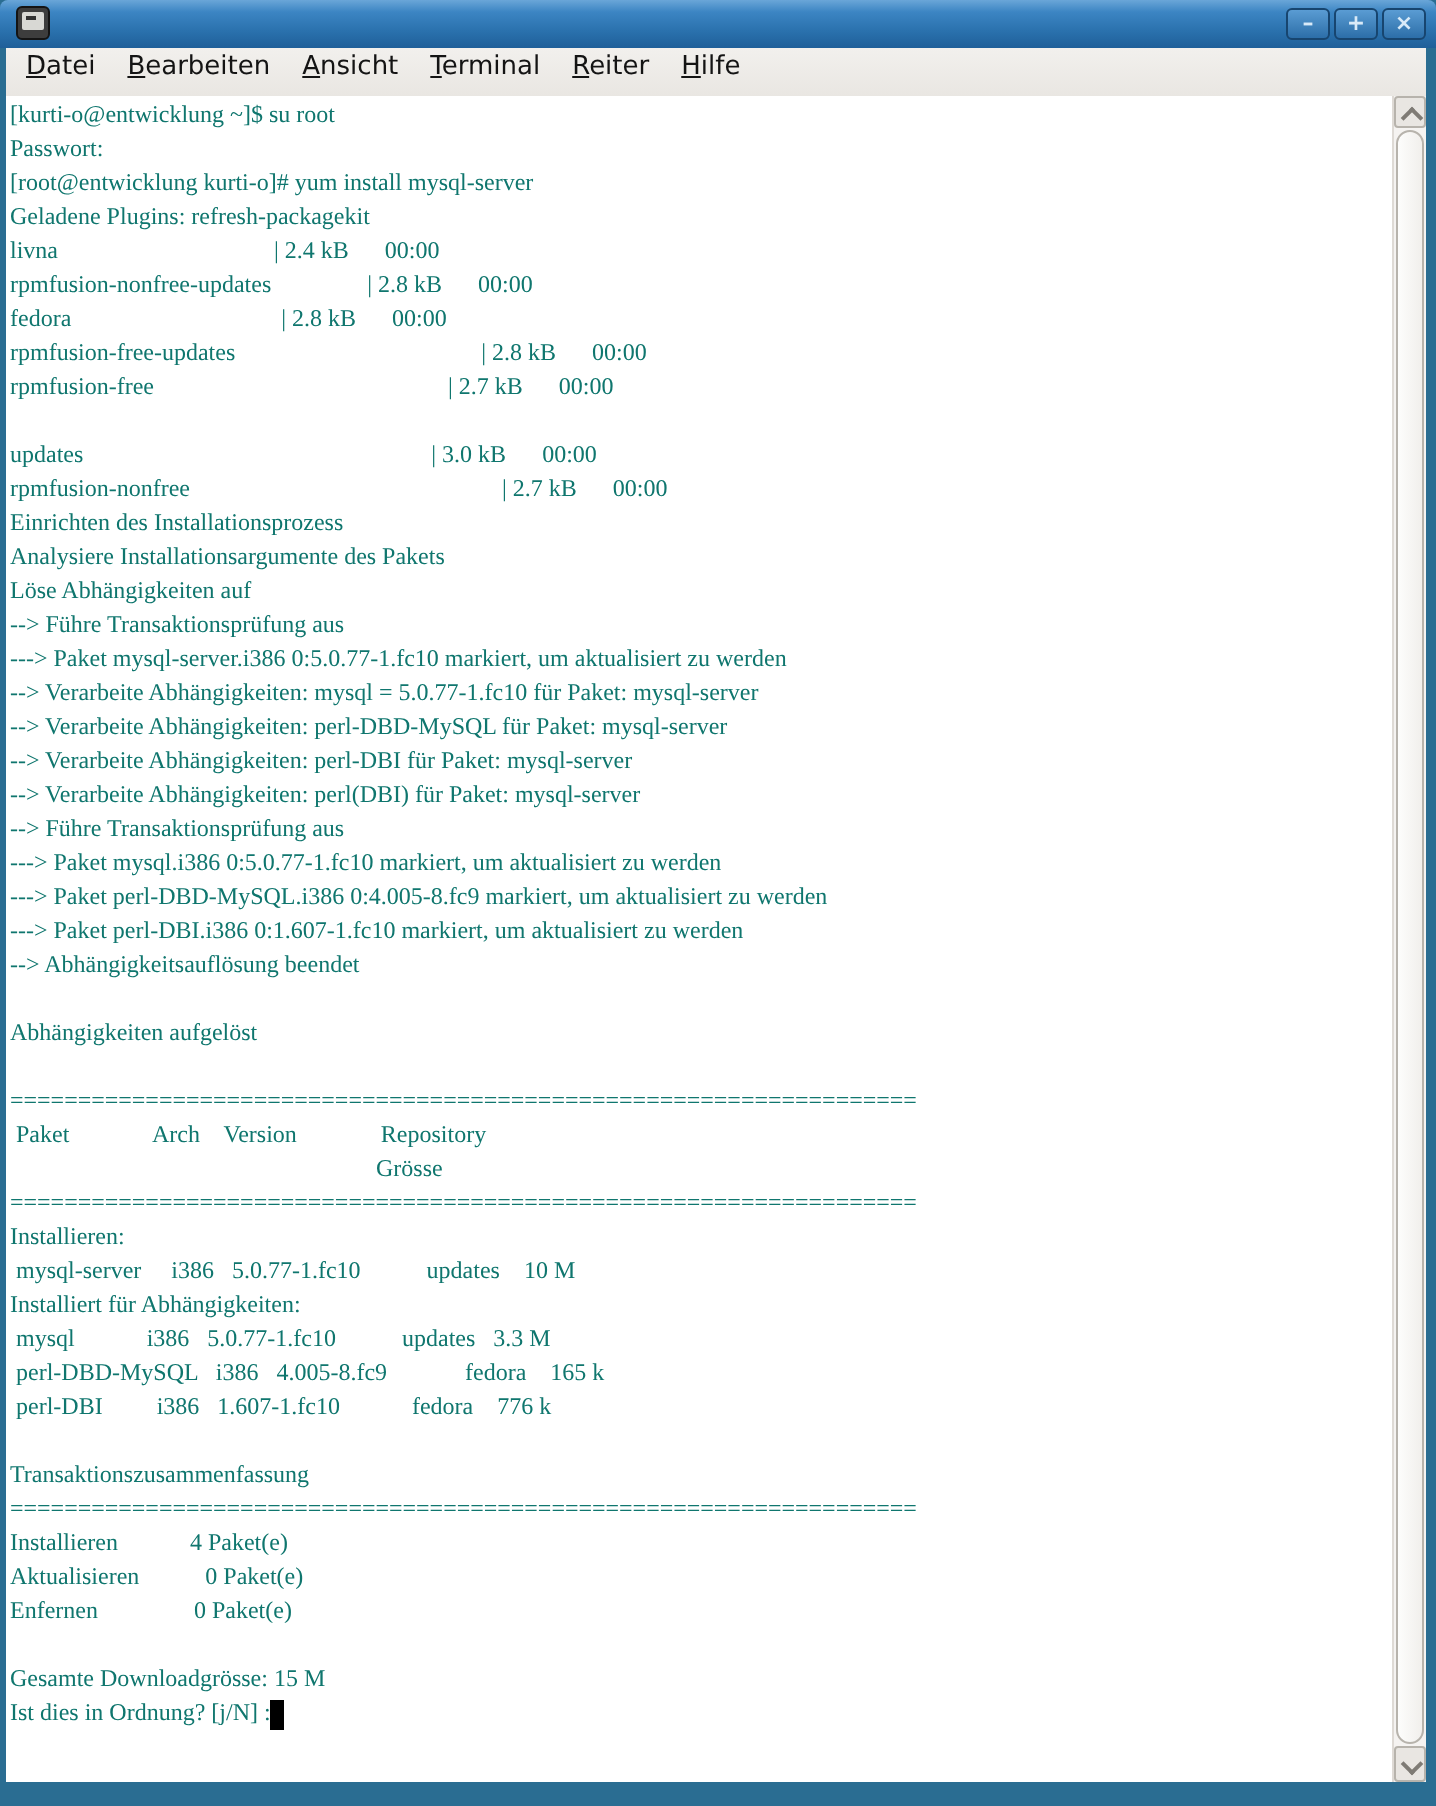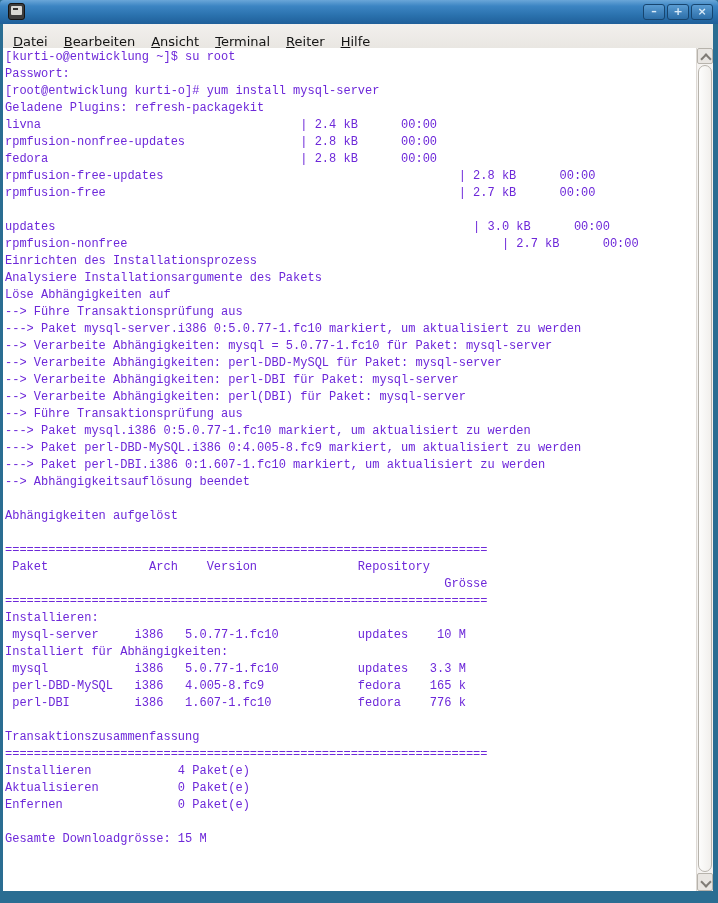--- a/index.html
+++ b/index.html
@@ -20,29 +20,29 @@
   .term-icon .prompt{position:absolute;left:4px;top:4px;width:5px;height:2px;background:#333;}
   .win-buttons{position:absolute;right:5px;top:4px;display:flex;gap:2px;}
   .win-btn{width:22px;height:16px;border-radius:3px;box-sizing:border-box;
     background:linear-gradient(180deg,#5a9cd3,#2c6ea8);border:1px solid #17456f;
     color:#d9eaf8;font-size:11px;line-height:13px;text-align:center;font-weight:bold;cursor:default;}
 
   
   .menubar{position:absolute;top:24px;left:3px;right:5px;height:36px;
     background:linear-gradient(180deg,#f2f0ed,#e5e2dd);
     border-bottom:1px solid #a9a49c;box-sizing:border-box;
-    display:flex;align-items:center;padding-left:2px;}
+    display:flex;padding-left:2px;}
   .menu-item{padding:2px 8px;font-size:13px;color:#141414;cursor:default;}
   .menu-item u{text-decoration:underline;}
 
   
   .content{position:absolute;top:48px;left:3px;right:5px;bottom:12px;background:#ffffff;overflow:hidden;}
   .term, .prompt-row{
-    font-family:Liberation Mono, monospace;
-    font-size:12px;line-height:17px;color:#6d28d9;white-space:pre;}
+    font-family:Liberation Serif, serif;
+    font-size:12px;line-height:17px;color:#0f766e;white-space:pre;}
   .term{position:absolute;top:1px;left:2px;margin:0;}
   .prompt-row{position:absolute;top:800px;left:2px;height:17px;}
   .cursor{display:inline-block;width:7px;height:15px;background:#000;
     vertical-align:text-bottom;position:relative;top:2px;}
 
   
   .scrollbar{position:absolute;top:0;right:0;bottom:0;width:17px;
     background:#f5f3f1;border-left:1px solid #dedad5;box-sizing:border-box;}
   .sb-btn{position:absolute;left:0;right:0;height:16px;background:#e9e6e2;
     border:1px solid #b7b3ac;box-sizing:border-box;border-radius:2px;}
@@ -122,20 +122,21 @@
  perl-DBD-MySQL   i386   4.005-8.fc9             fedora    165 k
  perl-DBI         i386   1.607-1.fc10            fedora    776 k
 
 Transaktionszusammenfassung
 ===================================================================
 Installieren            4 Paket(e)
 Aktualisieren           0 Paket(e)
 Enfernen                0 Paket(e)
 
 Gesamte Downloadgrösse: 15 M</pre>
+    <div class="prompt-row"><span>Ist dies in Ordnung? [j/N] :</span><span class="cursor"></span></div>
 
     <div class="scrollbar">
       <div class="sb-btn up">
         <span class="chev up"></span>
       </div>
       <div class="sb-thumb"></div>
       <div class="sb-btn down">
         <span class="chev down"></span>
       </div>
     </div>

